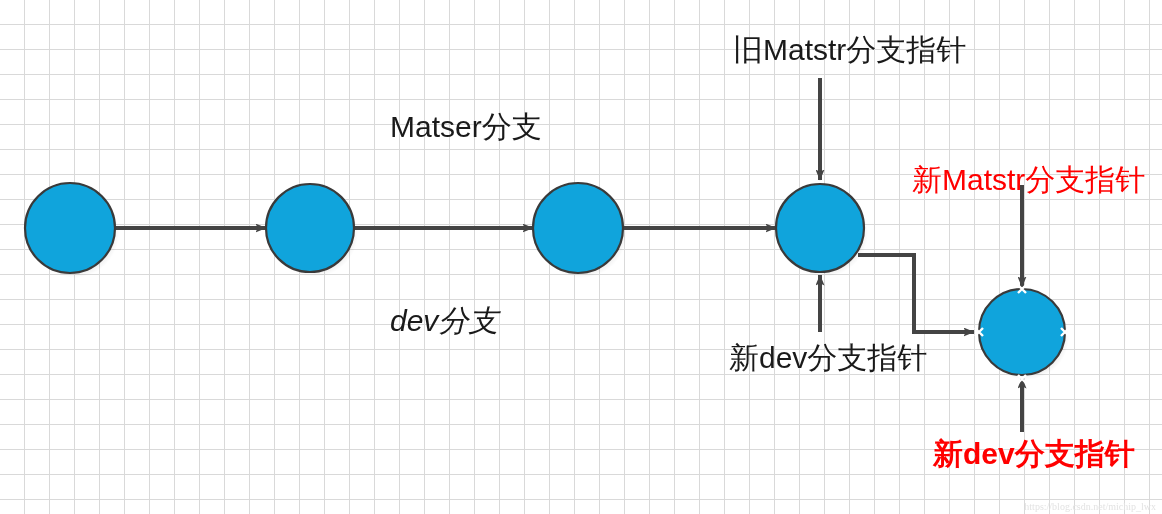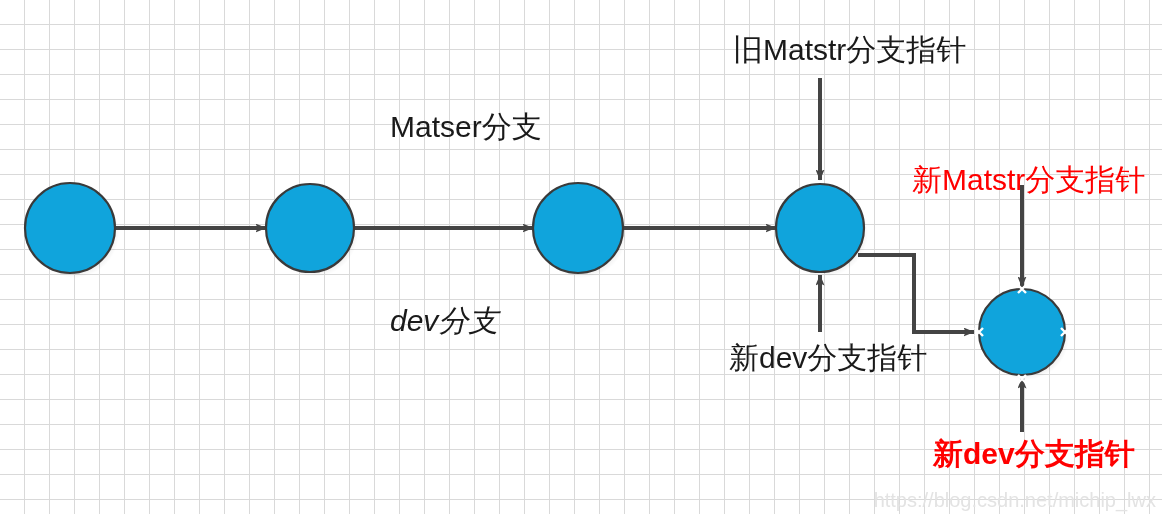--- a/index.html
+++ b/index.html
@@ -34,22 +34,22 @@
     font-size: 30px;
     line-height: 1.15;
     color: #1a1a1a;
     letter-spacing: 0px;
   }
   .lbl.red { color: #ff0000; }
   .watermark {
     position: absolute;
     right: 6px;
     bottom: 2px;
-    font-family: Liberation Sans, sans-serif;
-    font-size: 20px;
+    font-family: Liberation Serif, serif;
+    font-size: 10px;
     color: #e3e3e3;
     white-space: nowrap;
     user-select: none;
   }
 </style>
 </head>
 <body>
 
 <div id="canvas">
 

